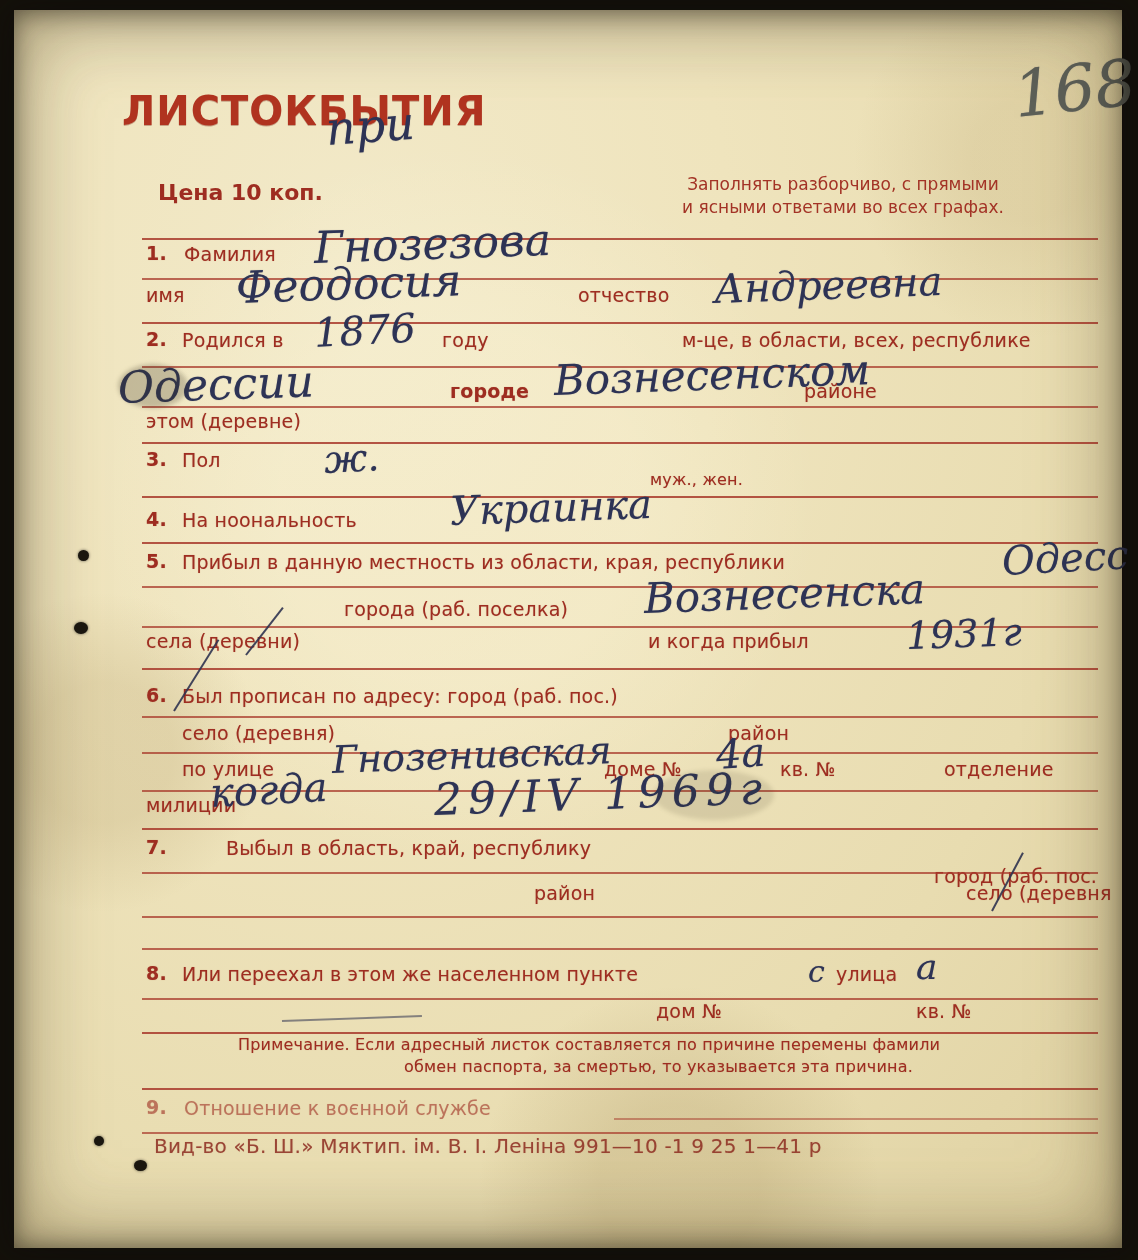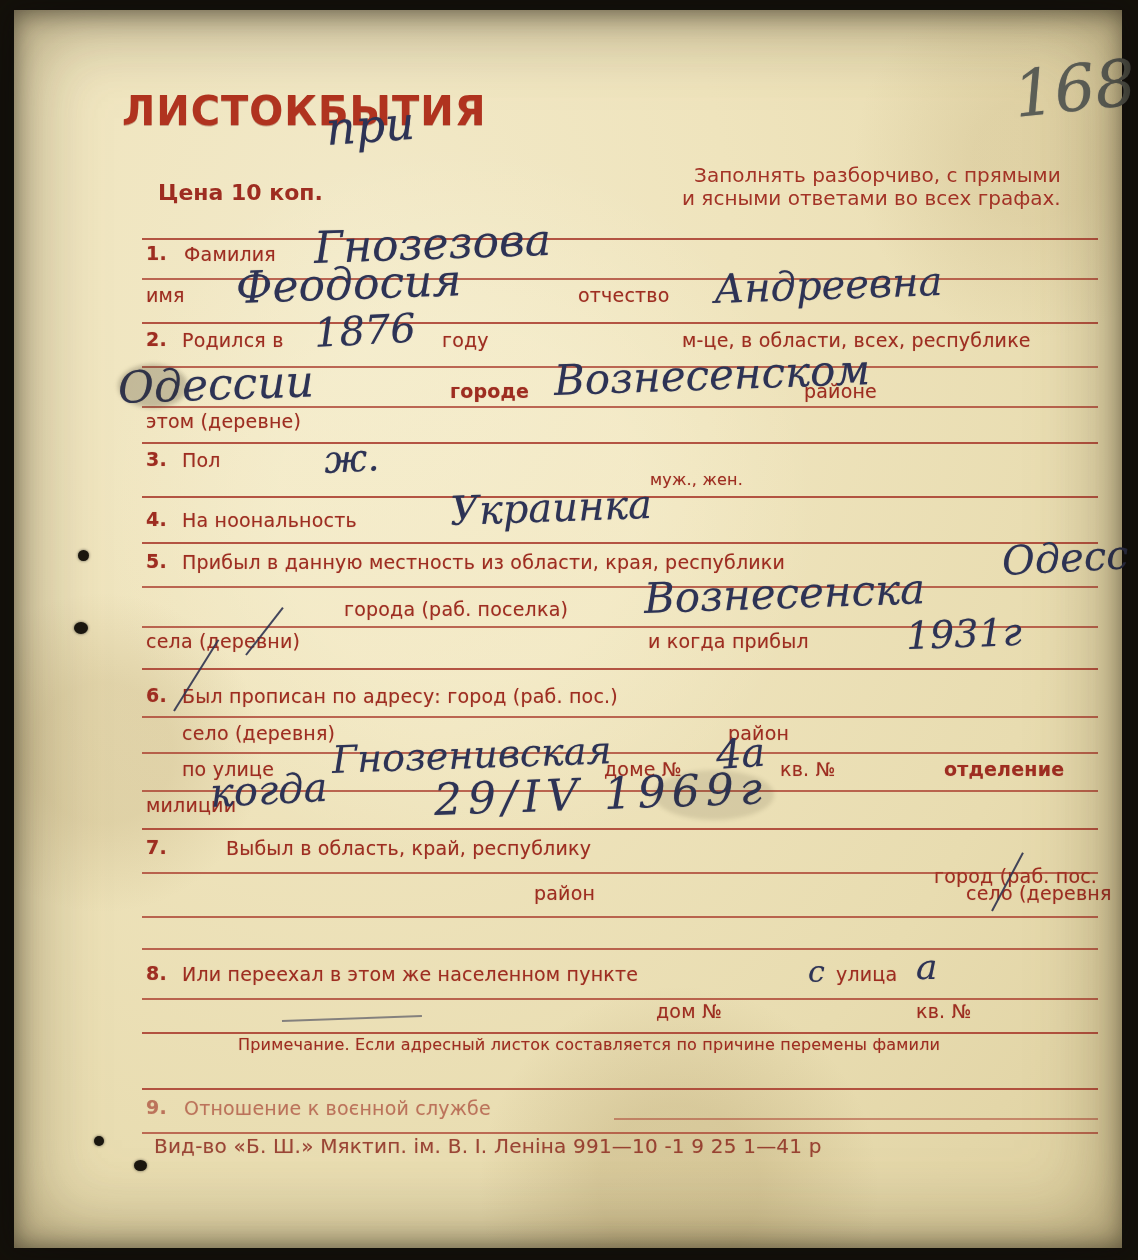--- a/index.html
+++ b/index.html
@@ -81,26 +81,26 @@
     top: 170px;
     font-family: "DejaVu Sans", sans-serif;
     font-weight: bold;
     font-size: 22px;
     color: #9e2d21;
     margin-left: 14px;
   }
   #instr {
     position: absolute;
     left: 668px;
-    top: 154px;
-    font-family: "DejaVu Sans", sans-serif;
-    font-size: 20px;
+    top: 163px;
+    font-family: "DejaVu Sans", sans-serif;
+    font-size: 17px;
     line-height: 23px;
     color: #a33326;
-    text-align: right;
+    text-align: center;
   }
   .num {
     font-family: "DejaVu Sans", sans-serif;
     font-weight: bold;
     font-size: 19px;
   }
   .lbl.s {
     font-family: "DejaVu Sans", sans-serif;
     font-size: 19px;
   }
@@ -231,21 +231,21 @@
 
     <div class="lbl s" style="left:168px; top:712px;">село (деревня)</div>
     <div class="lbl s" style="left:714px; top:712px;">район</div>
     <div class="rule thin" style="left:128px; top:742px; width:956px;"></div>
 
     <div class="lbl s" style="left:168px; top:748px;">по улице</div>
     <div class="hand blue" style="left:318px; top:728px; font-size:38px; transform:rotate(-2deg);">Гнозенивская</div>
     <div class="lbl s" style="left:590px; top:748px;">доме №</div>
     <div class="hand blue" style="left:702px; top:722px; font-size:40px; transform:rotate(-4deg);">4а</div>
     <div class="lbl s" style="left:766px; top:748px;">кв. №</div>
-    <div class="lbl s" style="left:930px; top:748px;font-weight:bold;">отделение</div>
+    <div class="lbl s" style="left:930px; top:748px;">отделение</div>
     <div class="rule thin" style="left:128px; top:780px; width:956px;"></div>
 
     <div class="lbl s" style="left:132px; top:784px;">милиции</div>
     <div class="hand blue" style="left:196px; top:760px; font-size:40px; transform:rotate(-3deg);">когда</div>
     <div class="hand blue" style="left:420px; top:764px; font-size:44px; letter-spacing:6px; transform:rotate(-2deg);">29/IV 1969г</div>
     <div class="rule" style="left:128px; top:818px; width:956px;"></div>
 
     <div class="lbl num" style="left:132px; top:826px;">7.</div>
     <div class="lbl s" style="left:168px; top:827px;margin-left:44px;">Выбыл в область,  край,  республику</div>
     <div class="lbl s" style="left:920px; top:827px;margin-top:28px;">город (раб. пос.</div>
@@ -261,20 +261,21 @@
     <div class="hand blue" style="left:794px; top:944px; font-size:30px;">с</div>
     <div class="lbl s" style="left:822px; top:953px;">улица</div>
     <div class="hand blue" style="left:902px; top:936px; font-size:36px;">а</div>
     <div class="rule thin" style="left:128px; top:988px; width:956px;"></div>
 
     <div class="lbl s" style="left:642px; top:990px;">дом №</div>
     <div class="lbl s" style="left:902px; top:990px;">кв. №</div>
     <div class="rule" style="left:128px; top:1022px; width:956px;"></div>
 
     <div class="lbl note" style="left:224px; top:1024px;">Примечание. Если адресный листок составляется по причине перемены фамили</div>
+    <div class="lbl note" style="left:390px; top:1046px;">обмен паспорта, за смертью, то указывается эта причина.</div>
     <div class="rule" style="left:128px; top:1078px; width:956px;"></div>
 
     <div class="lbl num" style="left:132px; top:1086px; opacity:0.6;">9.</div>
     <div class="lbl s" style="left:170px; top:1087px; opacity:0.6;">Отношение к воєнной службе</div>
     <div class="rule thin" style="left:600px; top:1108px; width:484px; opacity:0.5;"></div>
     <div class="rule" style="left:128px; top:1122px; width:956px; opacity:0.7;"></div>
 
     <div class="lbl foot" style="left:140px; top:1124px;">Вид-во «Б. Ш.» Мяктип. ім. В. І. Леніна 991—10 -1 9 25 1—41 р</div>
 
     <div class="strike" style="left:160px; top:700px; width:84px; transform:rotate(-58deg);"></div>

